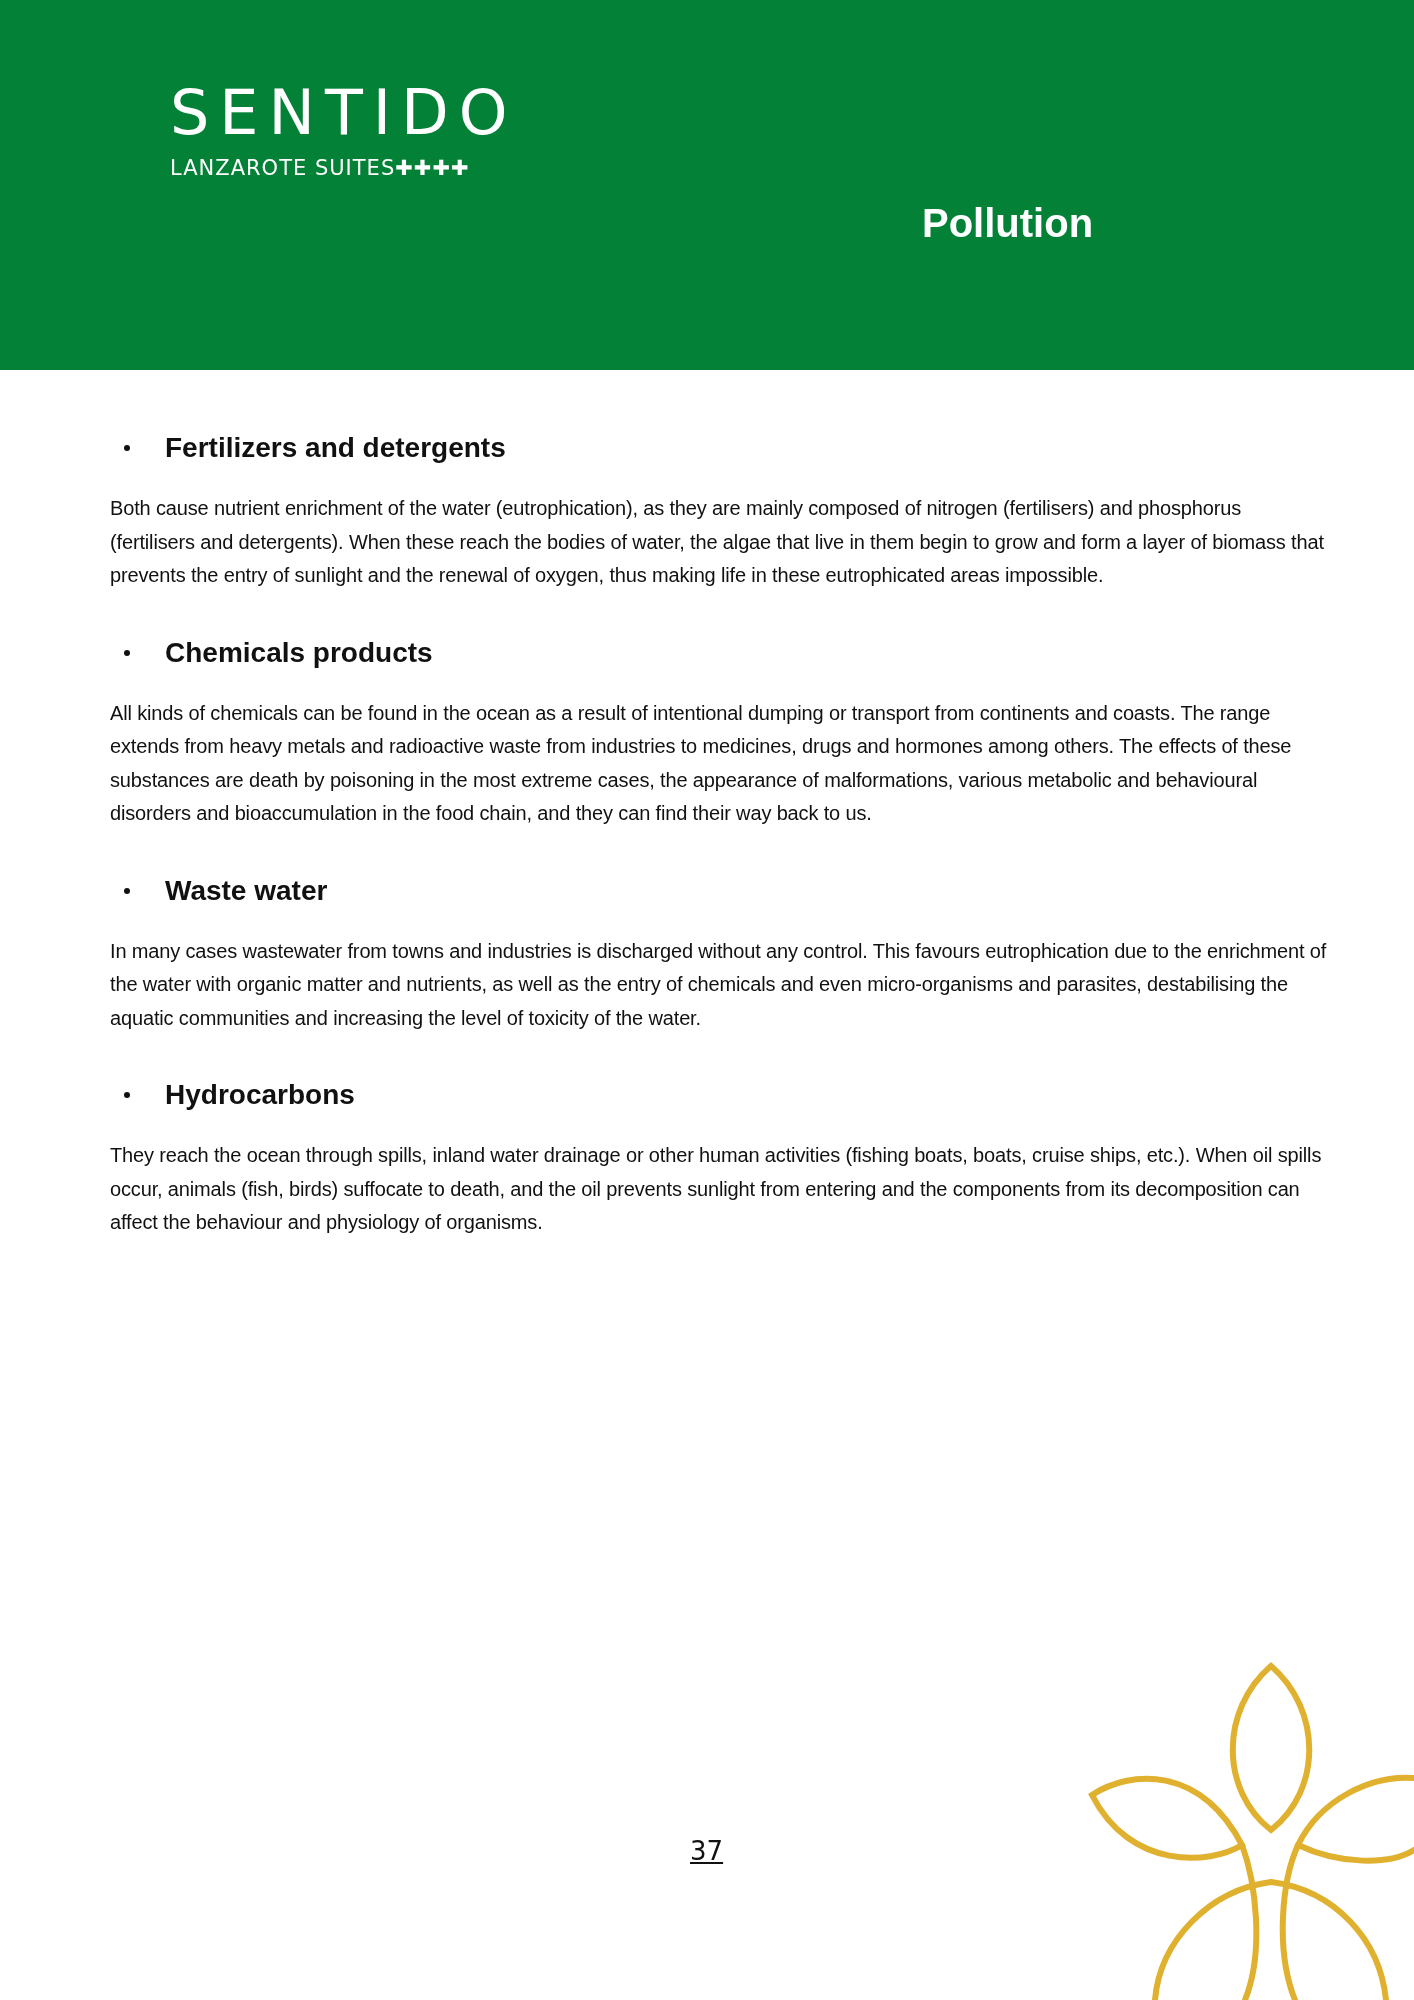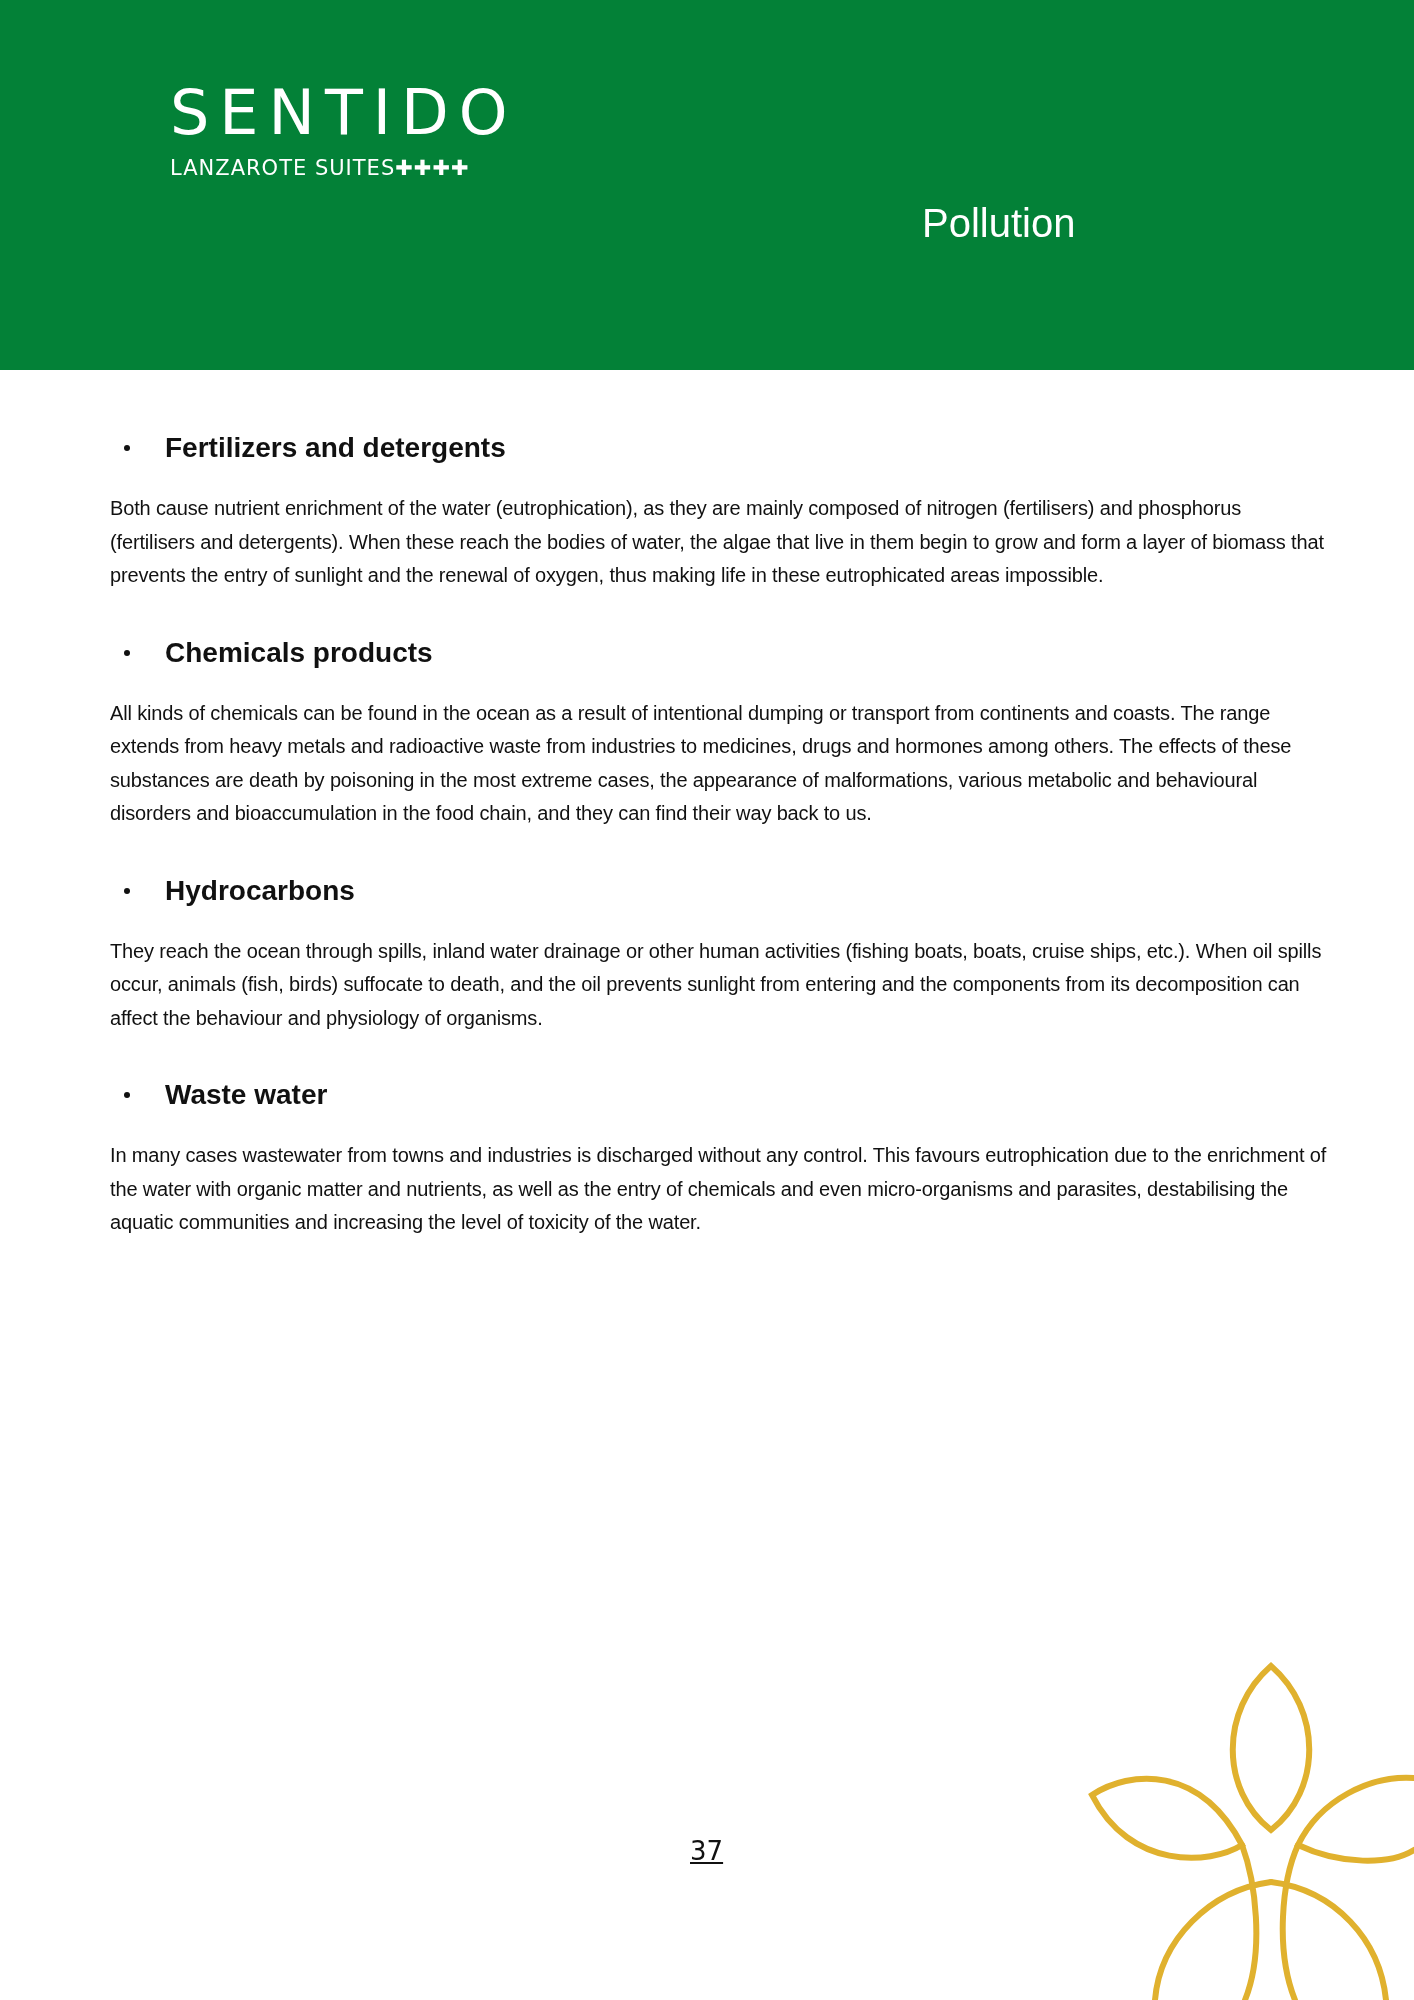--- a/index.html
+++ b/index.html
@@ -53,20 +53,21 @@
       margin-top: 6px;
     }
     .page-title {
       position: absolute;
       left: 922px;
       top: 201px;
       font-size: 40px;
       color: #ffffff;
       font-family: "Liberation Sans", sans-serif;
       white-space: nowrap;
+      font-weight: bold;
     }
     .content {
       position: absolute;
       left: 110px;
       top: 428px;
       width: 1220px;
     }
     .section {
       margin: 0;
     }
@@ -134,31 +135,31 @@
     <div class="bullet-heading">
       <span class="bullet-dot"></span>
       <span>Chemicals products</span>
     </div>
     <p class="para">All kinds of chemicals can be found in the ocean as a result of intentional dumping or transport from continents and coasts. The range extends from heavy metals and radioactive waste from industries to medicines, drugs and hormones among others. The effects of these substances are death by poisoning in the most extreme cases, the appearance of malformations, various metabolic and behavioural disorders and bioaccumulation in the food chain, and they can find their way back to us.</p>
   </div>
 
   <div class="section">
     <div class="bullet-heading">
       <span class="bullet-dot"></span>
-      <span>Hydrocarbons</span>
+      <span>Waste water</span>
     </div>
-    <p class="para">They reach the ocean through spills, inland water drainage or other human activities (fishing boats, boats, cruise ships, etc.). When oil spills occur, animals (fish, birds) suffocate to death, and the oil prevents sunlight from entering and the components from its decomposition can affect the behaviour and physiology of organisms.</p>
+    <p class="para">In many cases wastewater from towns and industries is discharged without any control. This favours eutrophication due to the enrichment of the water with organic matter and nutrients, as well as the entry of chemicals and even micro-organisms and parasites, destabilising the aquatic communities and increasing the level of toxicity of the water.</p>
   </div>
 
   <div class="section">
     <div class="bullet-heading">
       <span class="bullet-dot"></span>
-      <span>Waste water</span>
+      <span>Hydrocarbons</span>
     </div>
-    <p class="para">In many cases wastewater from towns and industries is discharged without any control. This favours eutrophication due to the enrichment of the water with organic matter and nutrients, as well as the entry of chemicals and even micro-organisms and parasites, destabilising the aquatic communities and increasing the level of toxicity of the water.</p>
+    <p class="para">They reach the ocean through spills, inland water drainage or other human activities (fishing boats, boats, cruise ships, etc.). When oil spills occur, animals (fish, birds) suffocate to death, and the oil prevents sunlight from entering and the components from its decomposition can affect the behaviour and physiology of organisms.</p>
   </div>
 </div>
 
 <div class="page-number">37</div>
 
 <svg class="flower" viewBox="0 0 344 350" xmlns="http://www.w3.org/2000/svg">
   <g fill="none" stroke="#E0B12E" stroke-width="6" stroke-linecap="round">
 
     <path d="M201 16 C 150 60, 150 140, 201 180 C 252 140, 252 60, 201 16 Z"></path>
 

